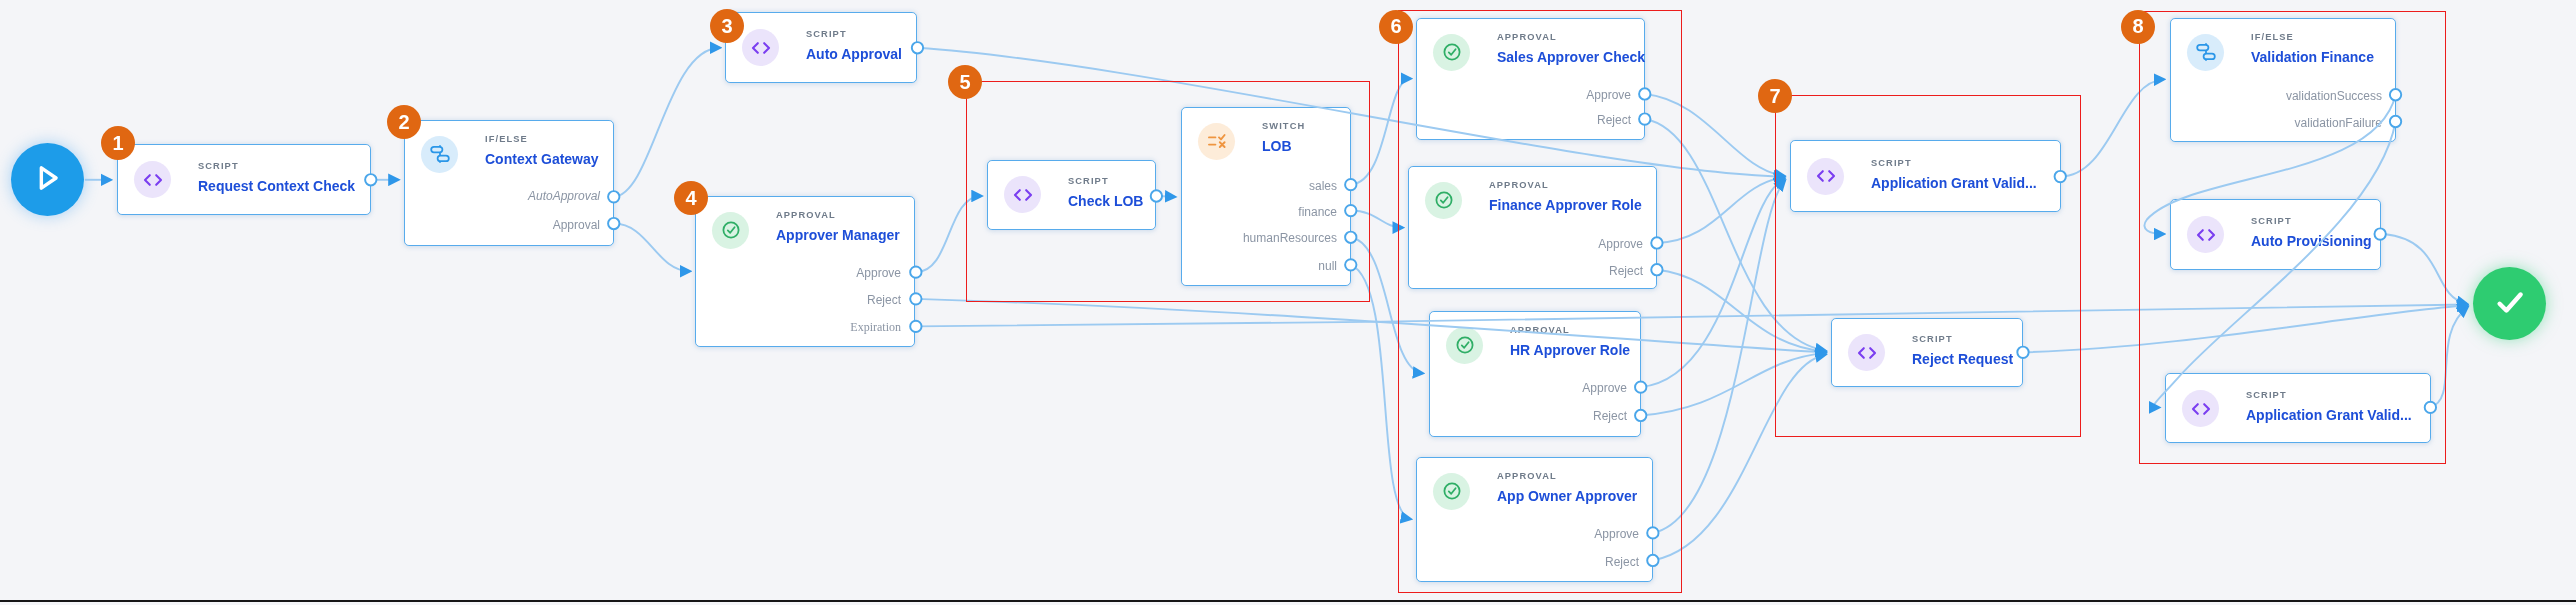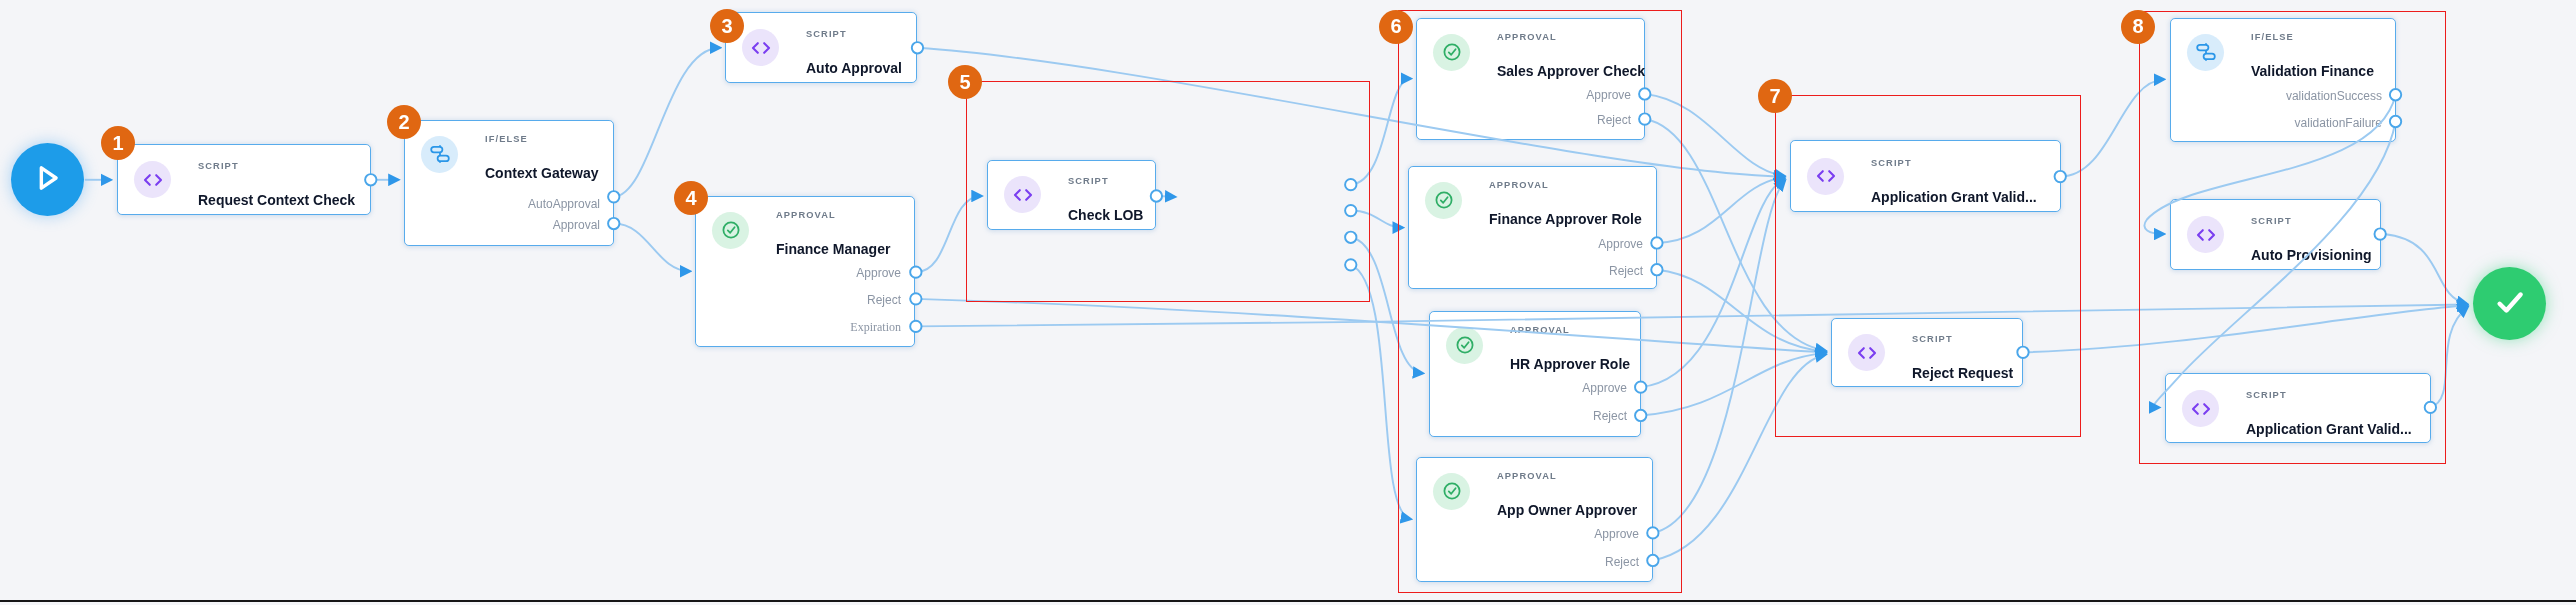--- a/index.html
+++ b/index.html
@@ -10,21 +10,21 @@
   .node{
     position:absolute;background:#ffffff;border:1.6px solid #57abec;border-radius:4.9px;
     box-shadow:0 0.8px 4.9px rgba(110,155,205,.30);z-index:10;box-sizing:border-box;
   }
   .nicon{
     position:absolute;left:16px;width:37px;height:37px;border-radius:50%;
     display:flex;align-items:center;justify-content:center;
   }
   .nhead{position:absolute;left:80px;white-space:nowrap;}
   .ntype{font-size:9.3px;font-weight:bold;letter-spacing:1.1px;color:#6f7b8a;}
-  .ntitle{font-size:14px;font-weight:bold;color:#0f172a;margin-top:21px;}
+  .ntitle{font-size:14px;font-weight:bold;color:#1d4ed8;margin-top:7px;}
   .plabel{
     position:absolute;font-size:12px;color:#8b95a4;white-space:nowrap;
     height:16px;line-height:16px;right:13px;
   }
   .group{position:absolute;border:1.6px solid #ec1c1c;z-index:40;box-sizing:border-box;}
   .badge{
     position:absolute;width:34px;height:34px;border-radius:50%;z-index:60;
     display:flex;align-items:center;justify-content:center;
     color:#fff;font-weight:bold;font-size:20px;
   }
@@ -56,21 +56,21 @@
         <svg width="24" height="24" viewBox="-15 -15 30 30">
           <line x1="0" y1="-11" x2="0" y2="11" stroke="#2a96e8" stroke-width="2.2"></line>
           <rect x="-11" y="-9" width="14" height="7" rx="3.5" fill="#d8ecfb" stroke="#2a96e8" stroke-width="2.2"></rect>
           <rect x="-3" y="2" width="14" height="7" rx="3.5" fill="#d8ecfb" stroke="#2a96e8" stroke-width="2.2"></rect>
         </svg>
       </span>
       <div class="nhead" style="top: 13px;">
         <div class="ntype">IF/ELSE</div>
         <div class="ntitle">Context Gateway</div>
       </div>
-      <div class="plabel" style="top: 75px;">AutoApproval</div>
+      <div class="plabel" style="top: 67px; font-style: italic;">AutoApproval</div>
       <div class="plabel" style="top: 96px;">Approval</div>
     </div>
     <div class="node" style="left: 725px; top: 12px; width: 192px; height: 71px; border-color: rgb(87, 171, 236);">
       <span class="nicon" style="background: rgb(235, 228, 251); top: 16px;">
         <svg width="24" height="24" viewBox="-15 -15 30 30">
           <path d="M-4,-6 L-10,0 L-4,6 M4,-6 L10,0 L4,6" fill="none" stroke="#7a3ef0" stroke-width="2.6" stroke-linecap="round" stroke-linejoin="round"></path>
         </svg>
       </span>
       <div class="nhead" style="top: 16px;">
         <div class="ntype">SCRIPT</div>
@@ -79,36 +79,53 @@
     </div>
     <div class="node" style="left: 695px; top: 196px; width: 220px; height: 151px; border-color: rgb(87, 171, 236);">
       <span class="nicon" style="background: rgb(217, 243, 227); top: 14.6px;">
         <svg width="24" height="24" viewBox="-15 -15 30 30">
           <circle r="9.5" fill="none" stroke="#2fae66" stroke-width="2.2"></circle>
           <path d="M-4,0.5 L-1,3.5 L4.5,-3.5" fill="none" stroke="#2fae66" stroke-width="2.2" stroke-linecap="round" stroke-linejoin="round"></path>
         </svg>
       </span>
       <div class="nhead" style="top: 13px;">
         <div class="ntype">APPROVAL</div>
-        <div class="ntitle">Finance Manager</div>
+        <div class="ntitle">Approver Manager</div>
       </div>
       <div class="plabel" style="top: 68px;">Approve</div>
       <div class="plabel" style="top: 95px;">Reject</div>
       <div class="plabel" style="top: 122px; font-family: Liberation Serif, serif;">Expiration</div>
     </div>
     <div class="node" style="left: 987px; top: 160px; width: 169px; height: 70px; border-color: rgb(87, 171, 236);">
       <span class="nicon" style="background: rgb(235, 228, 251); top: 15.4px;">
         <svg width="24" height="24" viewBox="-15 -15 30 30">
           <path d="M-4,-6 L-10,0 L-4,6 M4,-6 L10,0 L4,6" fill="none" stroke="#7a3ef0" stroke-width="2.6" stroke-linecap="round" stroke-linejoin="round"></path>
         </svg>
       </span>
       <div class="nhead" style="top: 15.4px;">
         <div class="ntype">SCRIPT</div>
         <div class="ntitle">Check LOB</div>
       </div>
+    </div>
+    <div class="node" style="left: 1181px; top: 107px; width: 170px; height: 179px; border-color: rgb(87, 171, 236);">
+      <span class="nicon" style="background: rgb(253, 236, 217); top: 14.6px;">
+        <svg width="24" height="24" viewBox="-15 -15 30 30">
+          <path d="M-10,-4.5 H-2 M-10,4.5 H-2" stroke="#ef9540" stroke-width="2.4" stroke-linecap="round"></path>
+          <path d="M2.5,-4.5 L5,-2 L9.5,-7.5" fill="none" stroke="#ef9540" stroke-width="2.4" stroke-linecap="round" stroke-linejoin="round"></path>
+          <path d="M3.5,1.5 L9.5,7.5 M9.5,1.5 L3.5,7.5" stroke="#ef9540" stroke-width="2.4" stroke-linecap="round"></path>
+        </svg>
+      </span>
+      <div class="nhead" style="top: 13px;">
+        <div class="ntype">SWITCH</div>
+        <div class="ntitle">LOB</div>
+      </div>
+      <div class="plabel" style="top: 70px;">sales</div>
+      <div class="plabel" style="top: 96px;">finance</div>
+      <div class="plabel" style="top: 122px;">humanResources</div>
+      <div class="plabel" style="top: 150px;">null</div>
     </div>
     <div class="node" style="left: 1416px; top: 18px; width: 229px; height: 122px; border-color: rgb(87, 171, 236);">
       <span class="nicon" style="background: rgb(217, 243, 227); top: 14.6px;">
         <svg width="24" height="24" viewBox="-15 -15 30 30">
           <circle r="9.5" fill="none" stroke="#2fae66" stroke-width="2.2"></circle>
           <path d="M-4,0.5 L-1,3.5 L4.5,-3.5" fill="none" stroke="#2fae66" stroke-width="2.2" stroke-linecap="round" stroke-linejoin="round"></path>
         </svg>
       </span>
       <div class="nhead" style="top: 13px;">
         <div class="ntype">APPROVAL</div>

